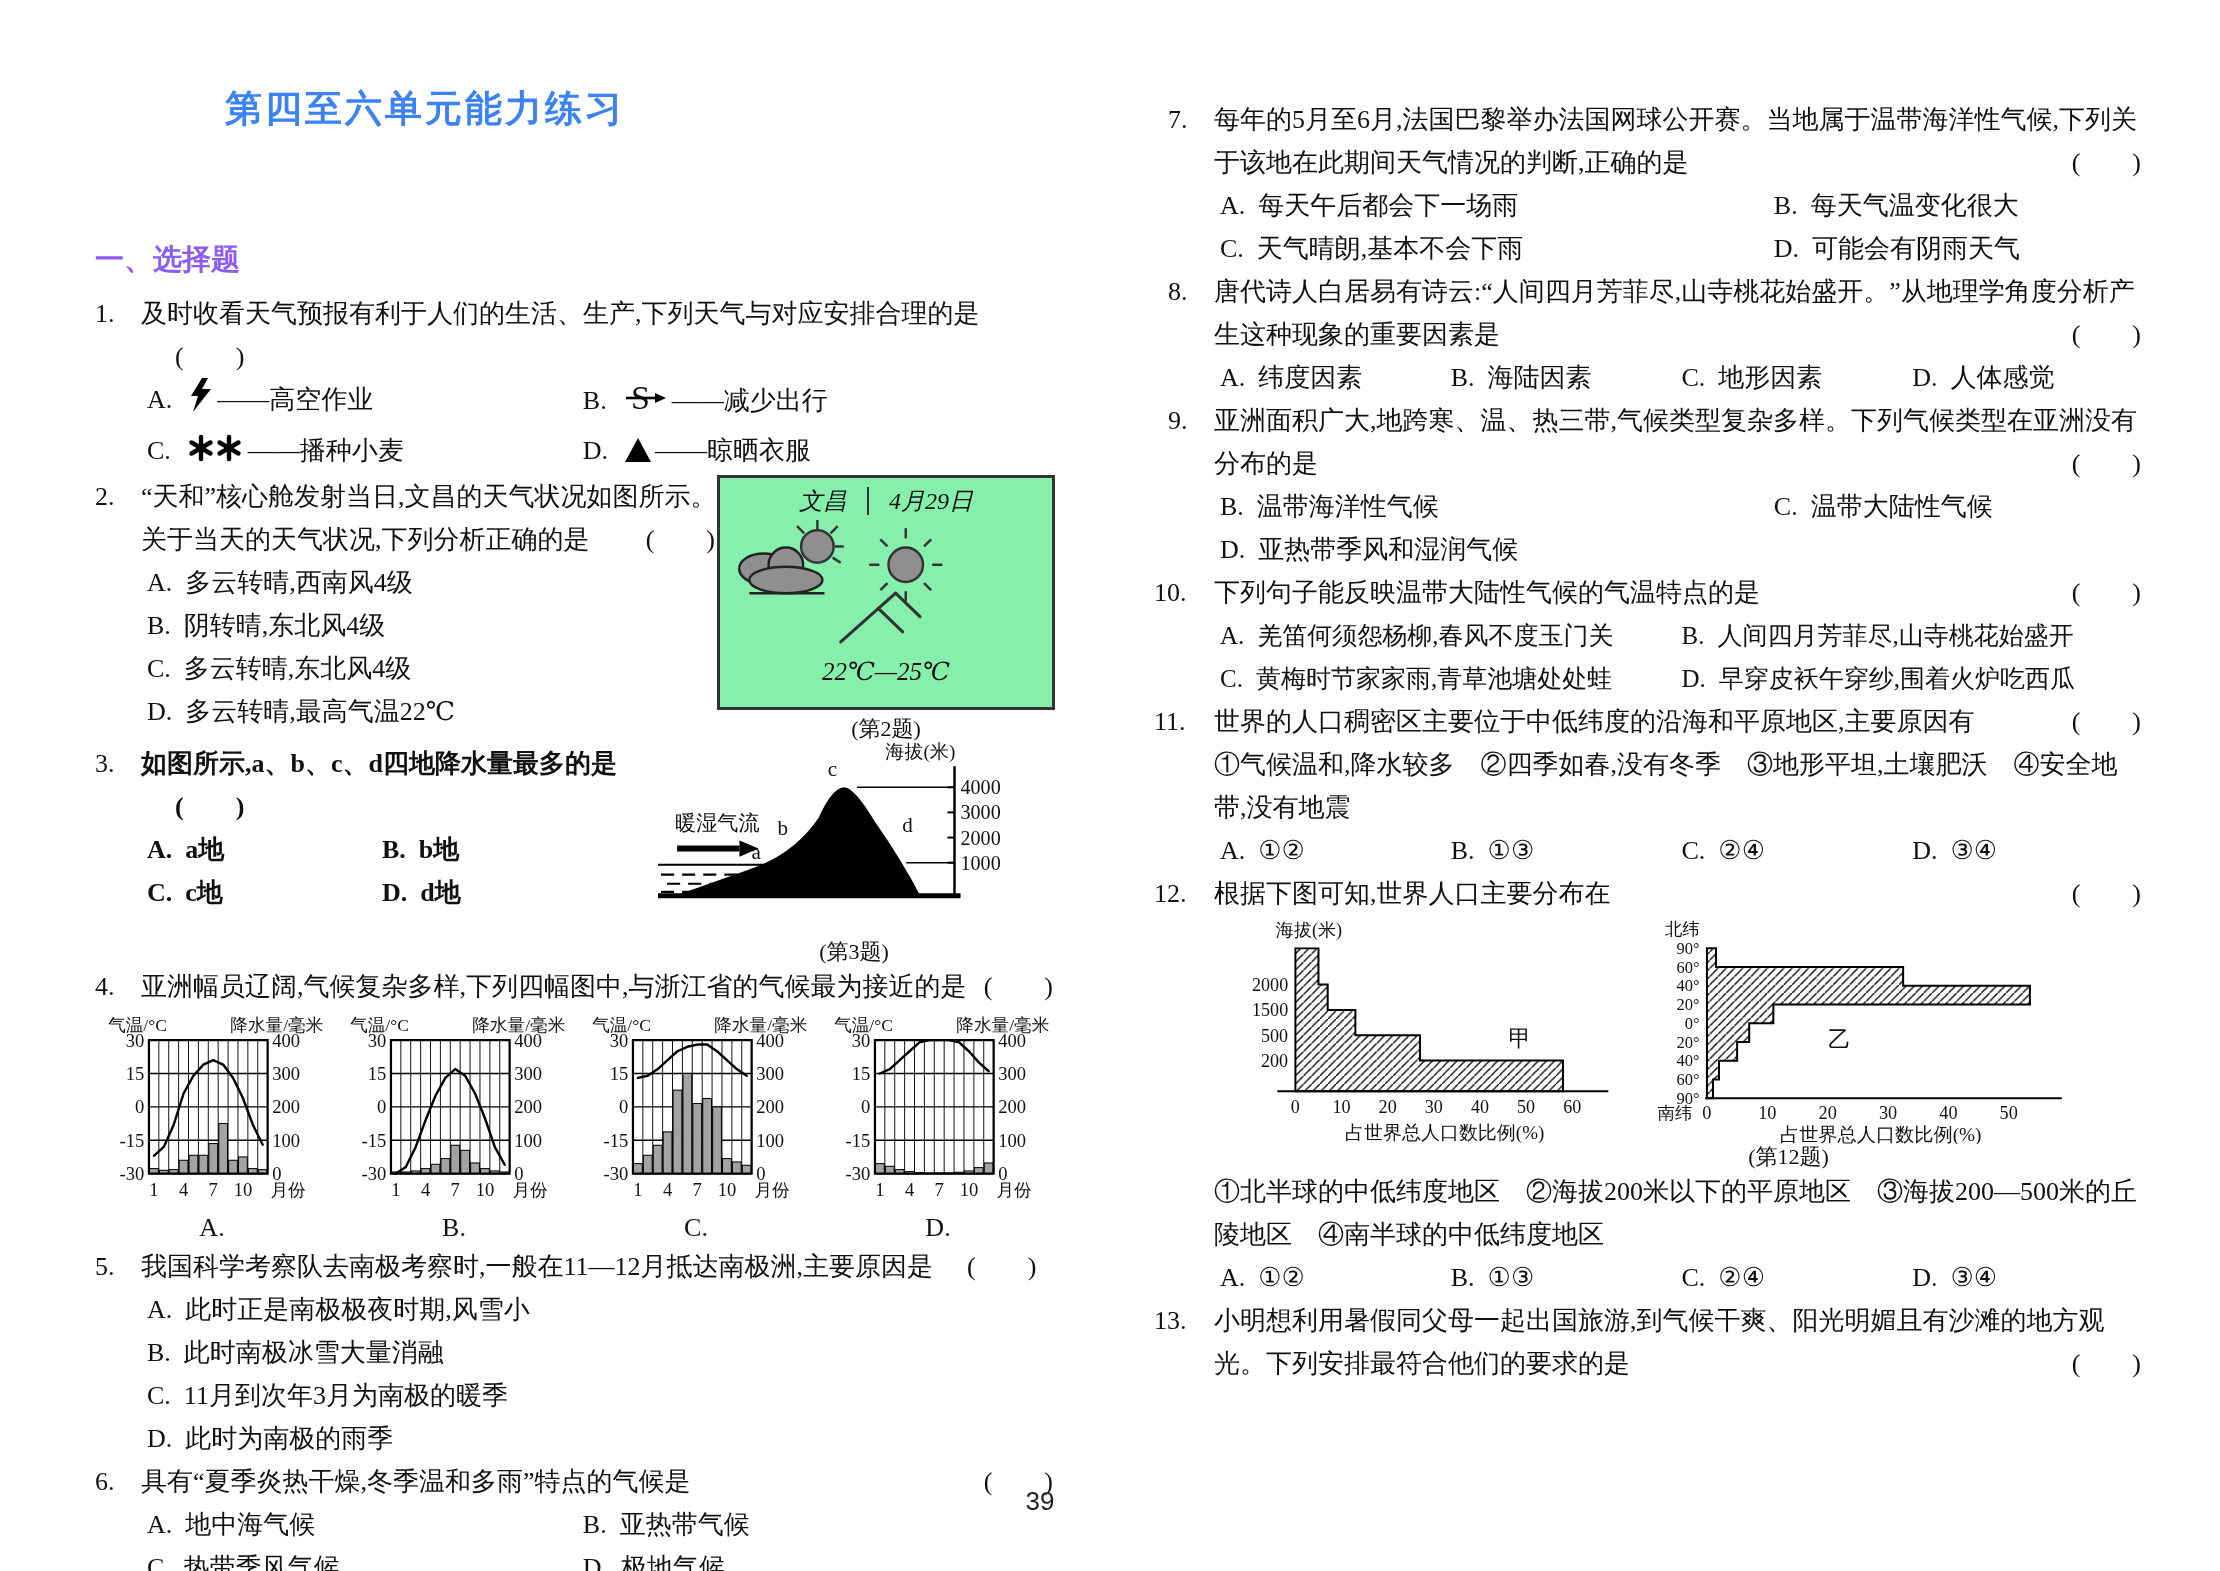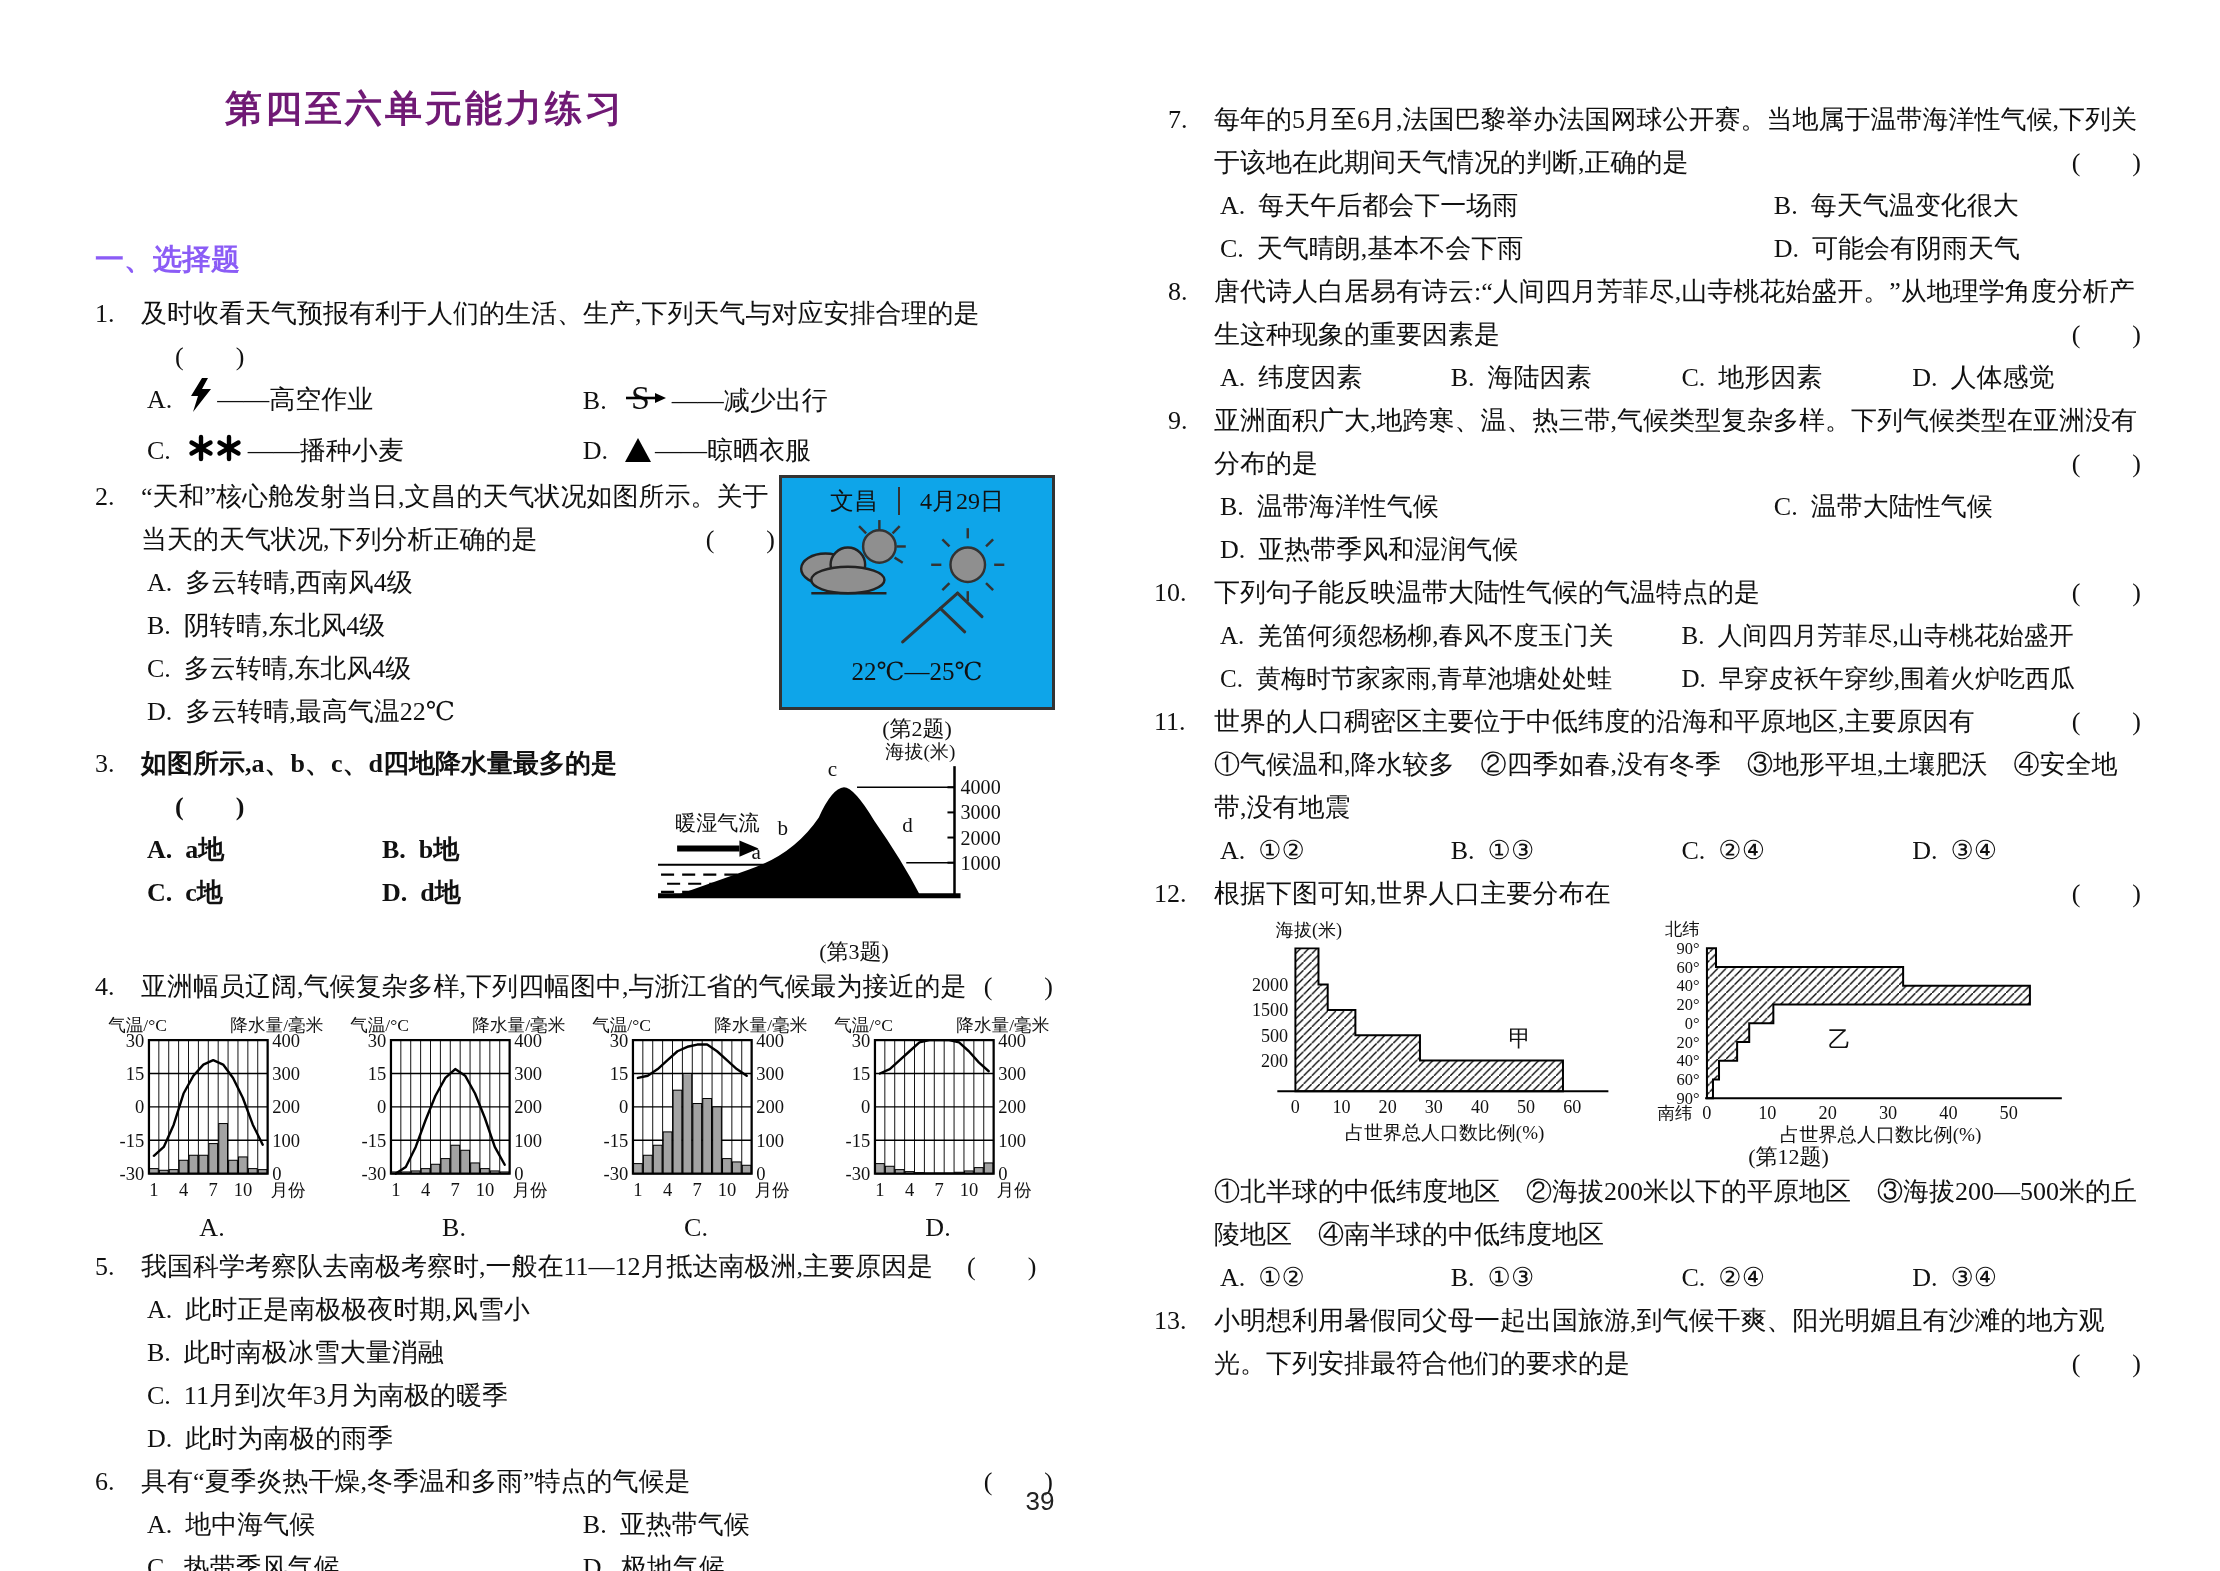--- a/index.html
+++ b/index.html
@@ -1,19 +1,19 @@
 <!DOCTYPE html>
 <html><head>
 <meta charset="utf-8">
 <style>
   html,body{margin:0;padding:0;}
   body{width:2220px;height:1571px;background:#ffffff;position:relative;overflow:hidden;
        font-family:"Liberation Serif","DejaVu Serif",serif;color:#111;}
   #title{position:absolute;left:0;top:84px;width:850px;text-align:center;
-         font-size:37px;font-weight:bold;letter-spacing:3px;color:#701a75;
+         font-size:37px;font-weight:bold;letter-spacing:3px;color:#3b82f6;
          font-family:"Liberation Sans","DejaVu Sans",sans-serif;}
   .col{position:absolute;}
   #col-left{left:95px;top:240px;width:960px;}
   #col-right{left:1168px;top:98px;width:975px;}
   .sec{color:#8b5cf6;font-weight:bold;font-size:29px;margin-bottom:12px;
        font-family:"Liberation Sans","DejaVu Sans",sans-serif;}
   .q{position:relative;padding-left:46px;font-size:26px;line-height:43px;}
   .qn{position:absolute;left:0;top:0;}
   .qn.w2{left:-14px;}
   .qtext{position:relative;}
@@ -23,21 +23,21 @@
   .ol{margin-right:13px;}
   .orow2{display:grid;grid-template-columns:60% 40%;}
   .orow2l{display:grid;grid-template-columns:48% 52%;}
   .orow2n{display:grid;grid-template-columns:235px 1fr;}
   .orow2w{display:grid;grid-template-columns:50% 50%;}
   .orow4{display:grid;grid-template-columns:repeat(4,1fr);}
   .flexrow{display:flex;}
   .grow{flex:1;min-width:0;}
   .icon{display:inline-block;vertical-align:middle;margin:0 4px;}
   
-  .wbox{width:276px;border:3px solid #333;box-sizing:border-box;background:#0ea5e9;}
+  .wbox{width:338px;border:3px solid #333;box-sizing:border-box;background:#86efac;font-style:italic;}
   .wbox-head{display:flex;align-items:center;justify-content:center;font-size:24px;
              padding-top:8px;line-height:30px;}
   .vsep{display:inline-block;width:2px;height:28px;background:#333;margin:0 20px;}
   .wtemp{text-align:center;font-size:25px;padding:0 0 20px 0;line-height:30px;}
   .fig-caption{font-size:22px;text-align:center;margin-top:6px;line-height:26px;}
   .figcell{margin-left:auto;}
   
   .climate-row{display:flex;justify-content:space-between;margin-top:8px;align-items:flex-end;}
   .climate-cell{text-align:center;}
   .cap{font-size:26px;margin-top:0;line-height:34px;}

